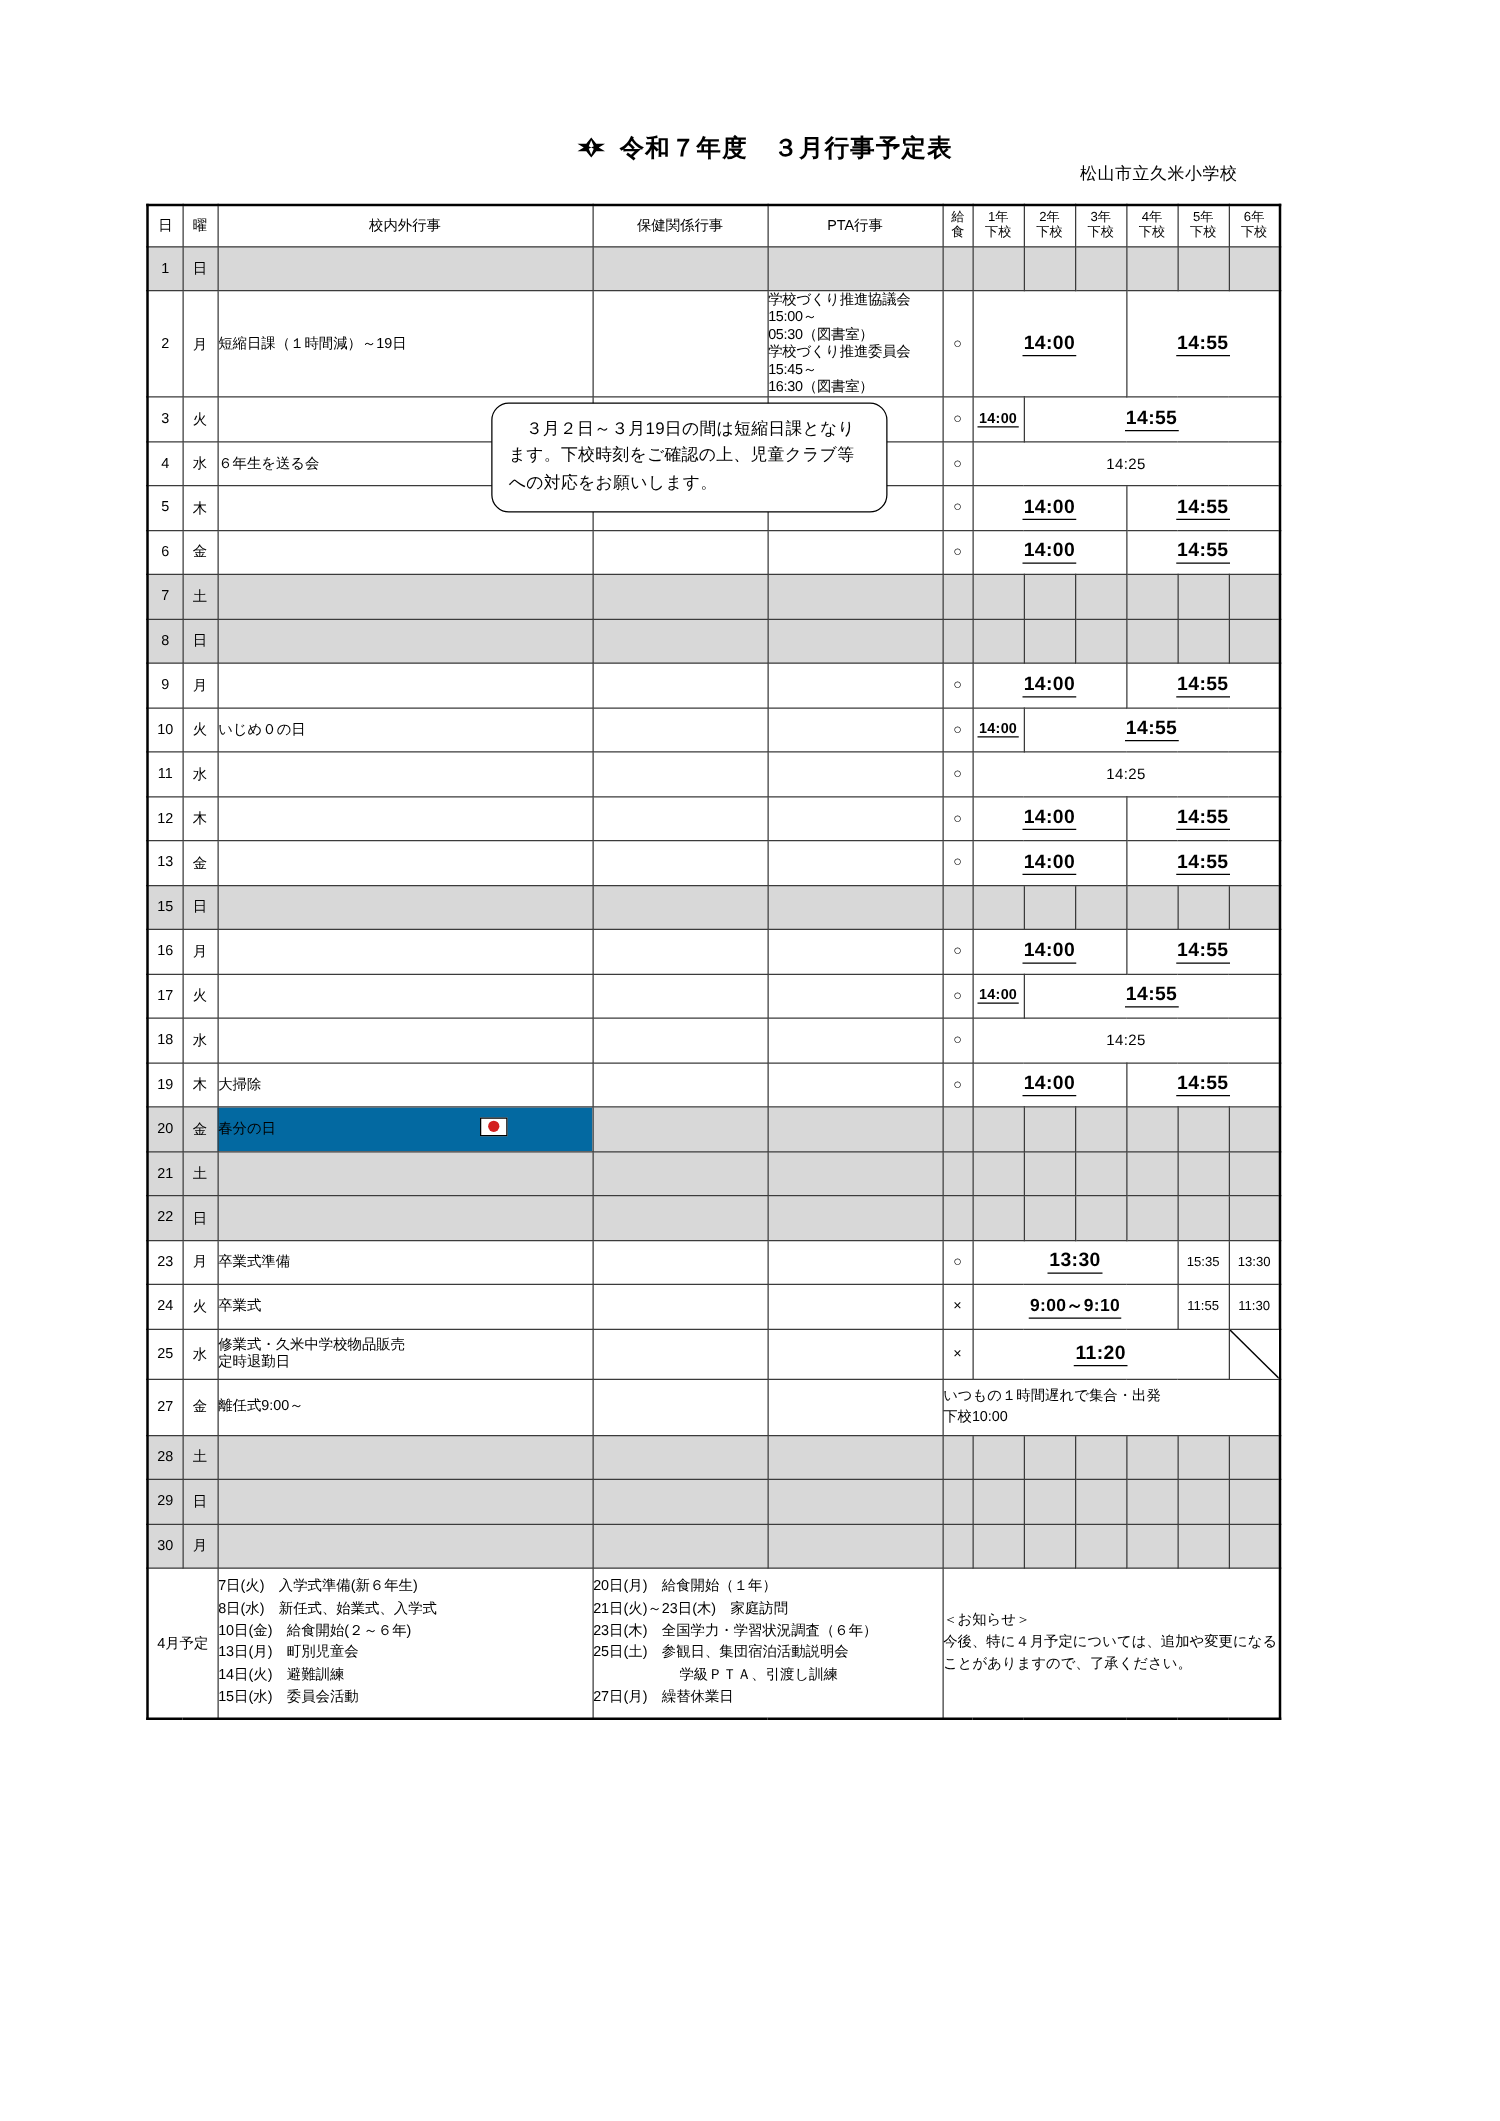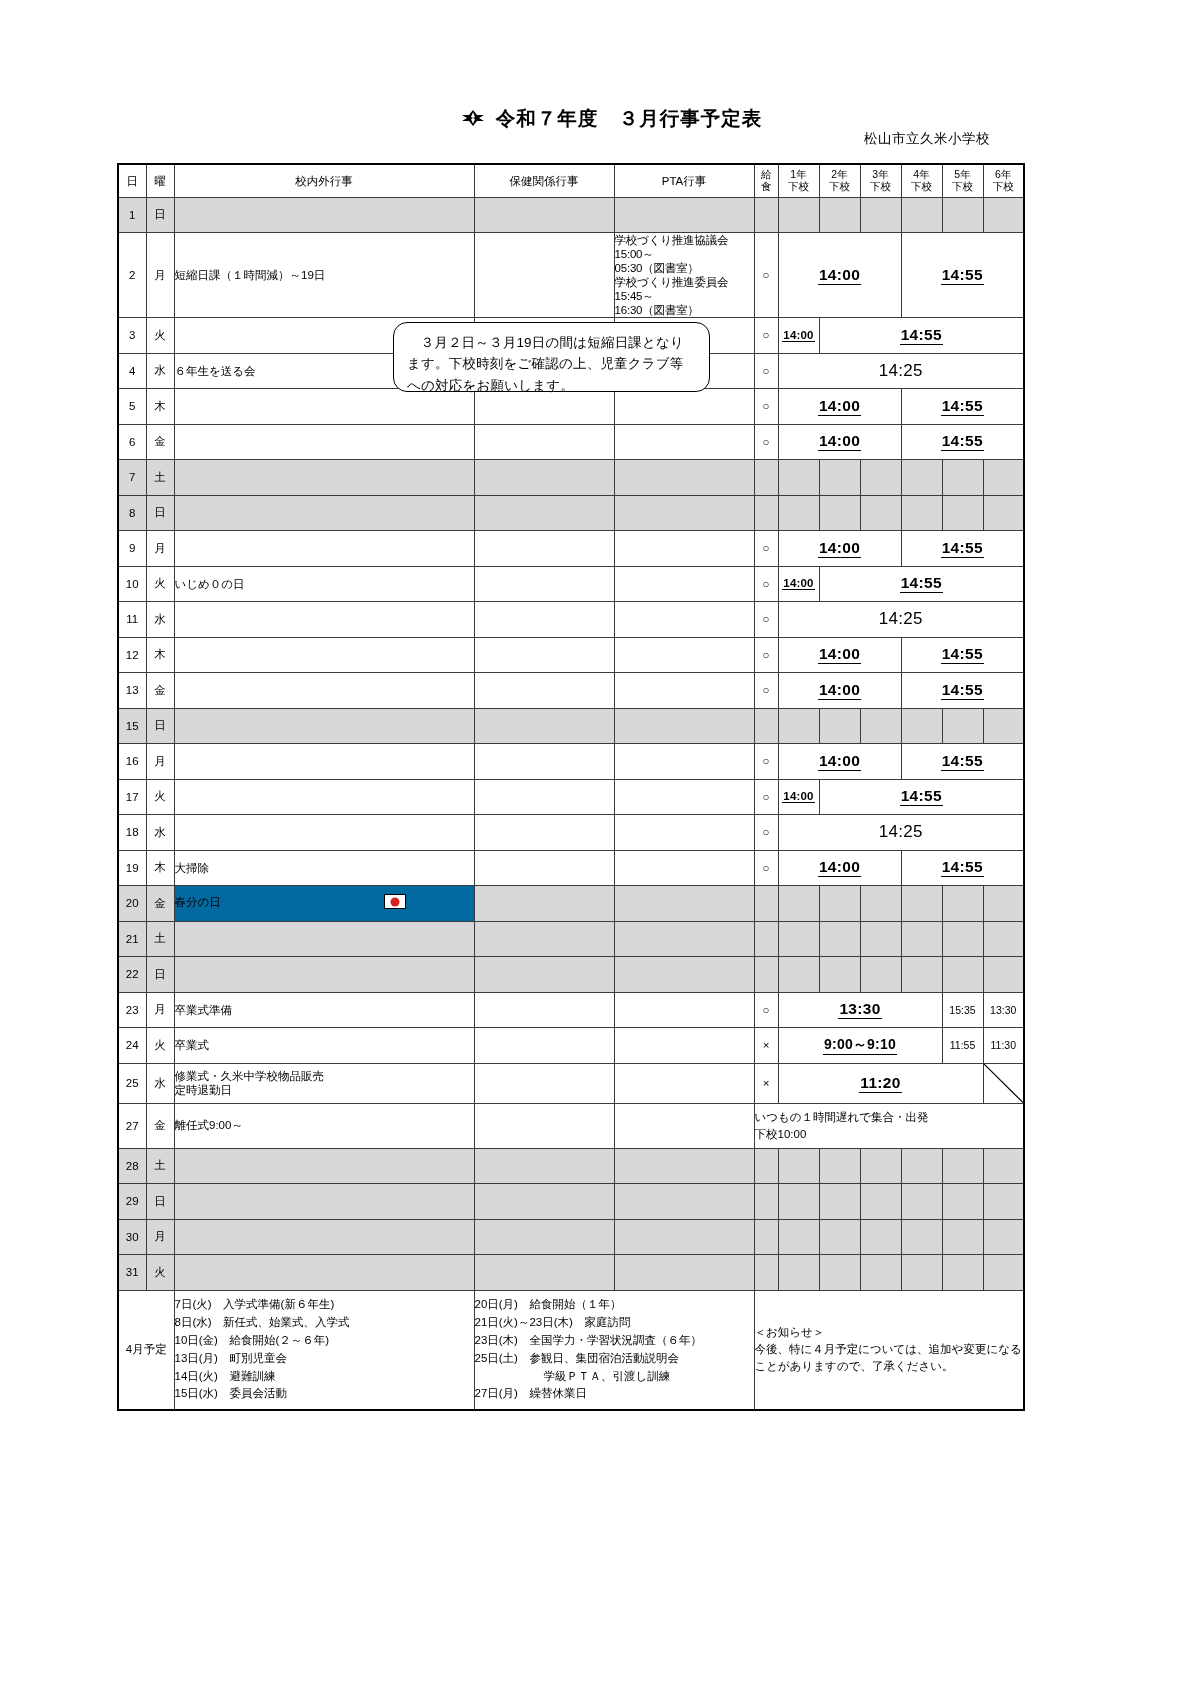--- a/index.html
+++ b/index.html
@@ -74,21 +74,21 @@
 
   .time-big {
     font-size:15.5px; font-weight:bold; letter-spacing:0.3px;
     border-bottom:1.4px solid #000; display:inline-block; padding:0 1px;
     font-family:"Liberation Sans","DejaVu Sans",sans-serif;
   }
   .time-mid {
     font-size:11.5px; font-weight:bold; letter-spacing:0.2px;
     border-bottom:1.2px solid #000; display:inline-block; padding:0 1px;
   }
-  .time-plain { font-size:17px; letter-spacing:0.3px; }
+  .time-plain { font-size:12px; letter-spacing:0.3px; }
   .time-sm { font-size:10.5px; letter-spacing:0px; }
 
   
   tr.r { height:35.5px; }
   tr.r2 { height:52px; }
   tr.r25 { height:40px; }
   tr.r27 { height:45px;margin-left:44px; }
 
   
   .flag-wrap { display:inline-block; vertical-align:middle; margin-left:160px; }
@@ -111,21 +111,21 @@
 
   
   td.aprhead { text-align:center; font-size:11.5px; vertical-align:middle; }
   td.aprcol { text-align:left; vertical-align:top; padding:7px 4px 4px 10px;
               font-size:10.5px; line-height:1.55; }
   td.aprnote { text-align:left; vertical-align:top; padding:5px 6px;
                font-size:10.5px; line-height:1.5; }
 
   
   .callout {
-    position:absolute; left:393px; top:322px; width:317px; height:70px;
+    position:absolute; left:393px; top:322px; width:317px; height:88px;
     background:#fff; border:1.6px solid #000; border-radius:14px;
     padding:9px 13px 6px 13px;
     font-size:13.5px; line-height:1.58; letter-spacing:0.2px;
     z-index:20;
   }
   .callout p { margin:0; text-indent:1em; }
 </style>
 </head>
 <body>
 
@@ -590,34 +590,20 @@
         <td class="pta"></td>
         <td class="lun"></td>
         <td class="g"></td>
         <td class="g"></td>
         <td class="g"></td>
         <td class="g"></td>
         <td class="g"></td>
         <td class="g"></td>
       </tr>
 
-      <tr class="r wk">
-        <td class="day">31</td>
-        <td class="wd">火</td>
-        <td class="sch"></td>
-        <td class="hlt"></td>
-        <td class="pta"></td>
-        <td class="lun"></td>
-        <td class="g"></td>
-        <td class="g"></td>
-        <td class="g"></td>
-        <td class="g"></td>
-        <td class="g"></td>
-        <td class="g"></td>
-      </tr>
 
       <tr style="height:120px;">
         <td class="aprhead" colspan="2">4月予定</td>
         <td class="aprcol">
           <div>7日(火)　入学式準備(新６年生)</div>
           <div>8日(水)　新任式、始業式、入学式</div>
           <div>10日(金)　給食開始(２～６年)</div>
           <div>13日(月)　町別児童会</div>
           <div>14日(火)　避難訓練</div>
           <div>15日(水)　委員会活動</div>

